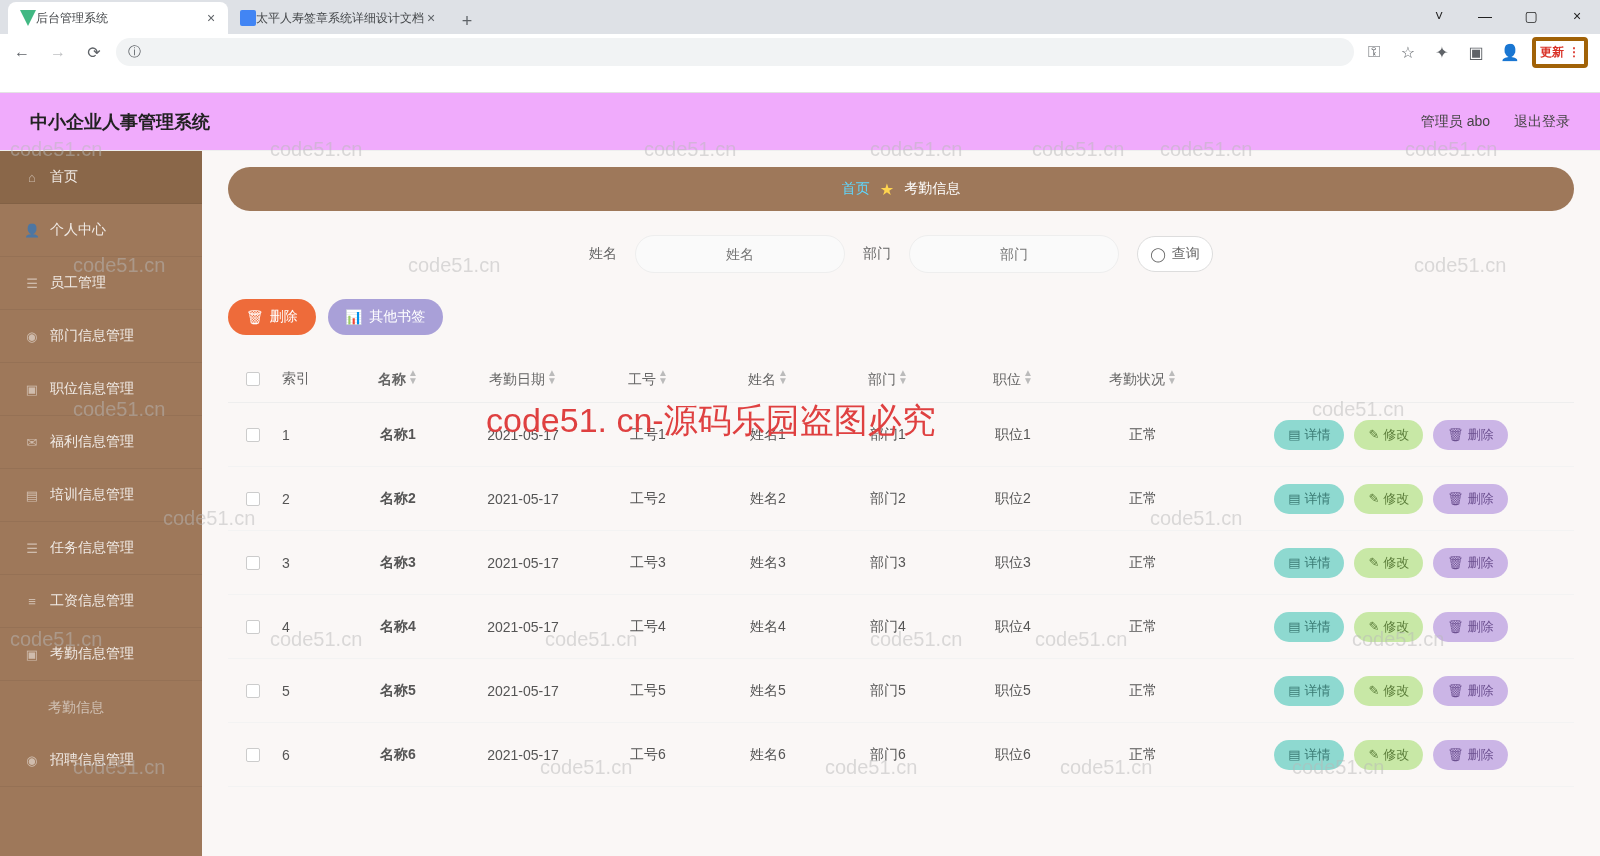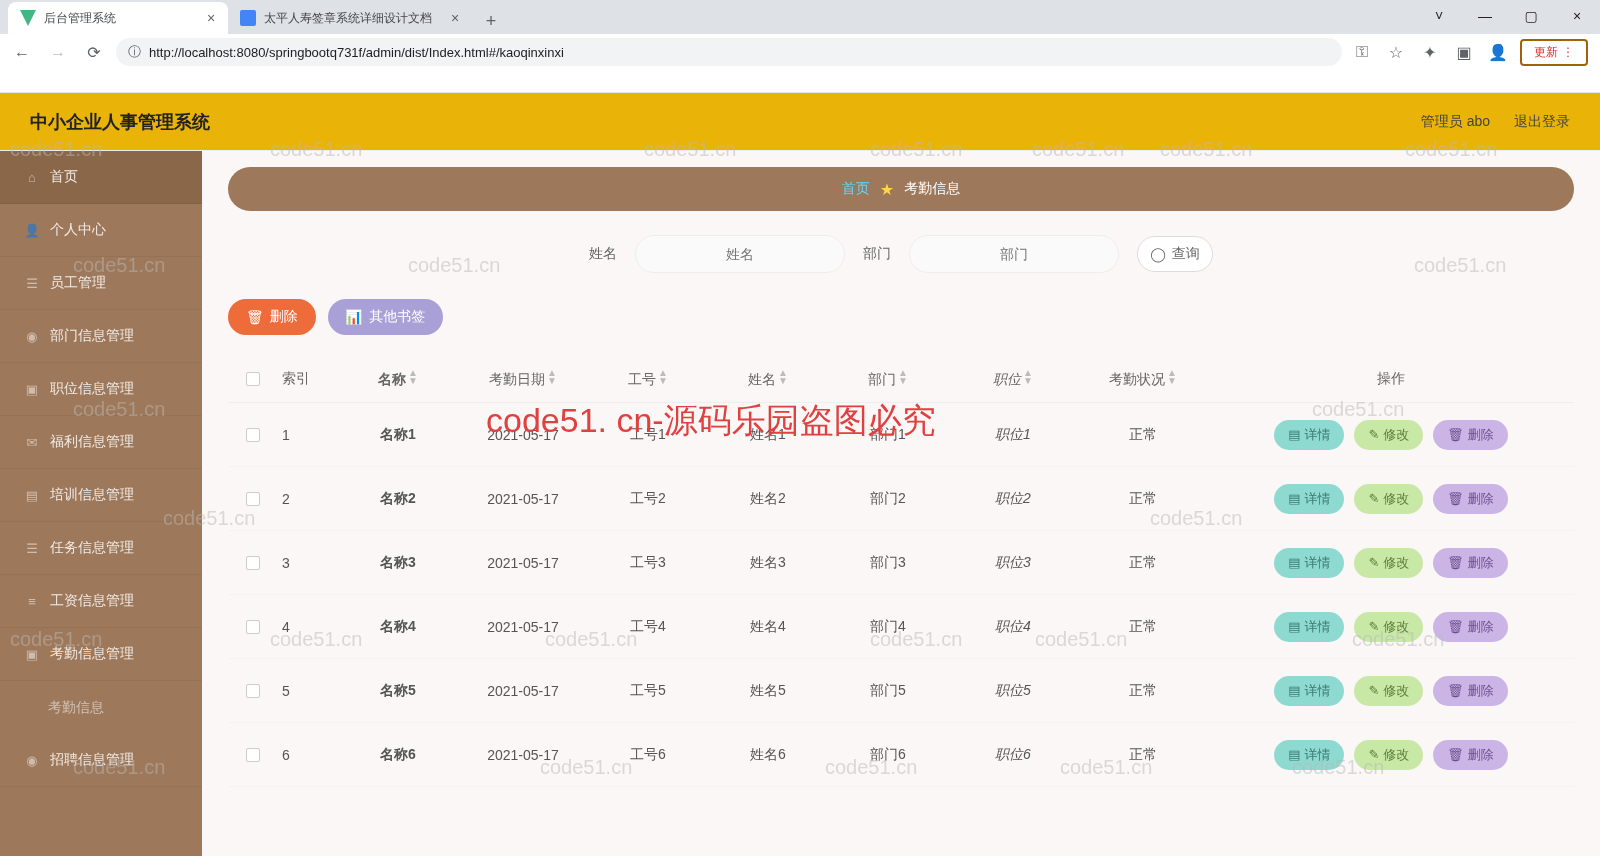--- a/index.html
+++ b/index.html
@@ -1,44 +1,44 @@
 <!DOCTYPE html>
 <html><head>
 <meta charset="utf-8">
 <style>
 * { margin: 0; padding: 0; box-sizing: border-box; font-family: -apple-system, "Microsoft YaHei", Arial, sans-serif; }
 body { width: 1600px; height: 856px; background: #fff; overflow: hidden; position: relative; }
 
 
 .chrome { height: 93px; background: #fff; border-bottom: 1px solid #e4e4e4; }
 .tab-strip { height: 34px; display: flex; align-items: flex-end; background: #dee1e6; padding-left: 8px; }
-.tab { height: 32px; display: flex; align-items: center; padding: 0 10px 0 12px; font-size: 12px; color: #44474a; border-radius: 8px 8px 0 0; gap: 8px; min-width: 220px; }
+.tab { height: 32px; display: flex; align-items: center; padding: 0 10px 0 12px; font-size: 12px; color: #44474a; border-radius: 8px 8px 0 0; min-width: 220px; }
 .tab.active { background: #fff; }
 .tab.inactive { background: transparent; }
 .tab-close { width: 14px; height: 14px; display: flex; align-items: center; justify-content: center; font-size: 14px; color: #5f6368; cursor: pointer; }
 .tab-plus { width: 26px; height: 26px; display: flex; align-items: center; justify-content: center; font-size: 18px; color: #5f6368; margin-left: 6px; cursor: pointer; }
 .win-controls { position: absolute; right: 0; top: 0; height: 32px; display: flex; }
 .win-btn { width: 46px; height: 32px; display: flex; align-items: center; justify-content: center; color: #222; font-size: 14px; }
 .addr-row { height: 36px; background: #fff; display: flex; align-items: center; padding: 0 8px; gap: 8px; }
 .addr-icon { width: 28px; height: 28px; display: flex; align-items: center; justify-content: center; color: #5f6368; font-size: 16px; border-radius: 50%; }
 .addr-bar { flex: 1; height: 28px; background: #f1f3f4; border-radius: 14px; display: flex; align-items: center; padding: 0 12px; font-size: 13px; color: #202124; gap: 8px; }
 .addr-bar .info { color: #5f6368; font-size: 13px; }
 .addr-right { display: flex; gap: 10px; align-items: center; padding-right: 4px; }
 .addr-right .ic { width: 24px; height: 24px; display: flex; align-items: center; justify-content: center; color: #5f6368; font-size: 16px; }
-.update-btn { border: 2px solid #a16207; color: #d93025; border-radius: 4px; font-size: 12px; padding: 3px 12px; display: flex; align-items: center; gap: 4px; }
+.update-btn { border: 4px solid #a16207; color: #d93025; border-radius: 4px; font-size: 12px; padding: 3px 4px; display: flex; align-items: center; gap: 4px; font-weight: bold; }
 .update-btn::after { content: "⋮"; }
 .bm-row { height: 28px; background: #fff; display: flex; align-items: center; padding: 0 12px; gap: 20px; font-size: 12px; color: #3c4043; border-bottom: 1px solid #e4e4e4; justify-content: space-between; }
 .bm-left { display: flex; gap: 20px; align-items: center; }
 .bm-item { display: flex; align-items: center; gap: 6px; }
 .bm-folder { width: 14px; height: 12px; background: #ffca28; border-radius: 2px; }
 .bm-globe { width: 14px; height: 14px; border: 1px solid #5f6368; border-radius: 50%; }
 
 
 .app { height: 763px; display: flex; flex-direction: column; background: #faf7f6; }
-.app-header { height: 58px; display: flex; align-items: center; justify-content: space-between; padding: 0 30px; background: #eab308; border-bottom: 1px solid #eee; }
+.app-header { height: 58px; display: flex; align-items: center; justify-content: space-between; padding: 0 30px; background: #f0abfc; border-bottom: 1px solid #eee; }
 .app-title { font-size: 18px; font-weight: bold; color: #222; }
 .app-user { display: flex; gap: 24px; font-size: 14px; color: #444; }
 .app-body { flex: 1; display: flex; overflow: hidden; }
 
 
 .sidebar { width: 202px; background: #9e785a; color: #fff; display: flex; flex-direction: column; overflow-y: auto; }
 .side-item { height: 53px; display: flex; align-items: center; padding-left: 24px; gap: 10px; font-size: 14px; color: #f0eae5; border-bottom: 1px solid rgba(0,0,0,0.05); cursor: pointer; }
 .side-item.home { background: #8a6749; }
 .side-sub { height: 53px; display: flex; align-items: center; padding-left: 48px; font-size: 14px; color: #d0c1b4; cursor: pointer; }
 .side-ic { width: 16px; height: 16px; opacity: 0.6; display: flex; align-items: center; justify-content: center; font-size: 13px; }
@@ -61,21 +61,21 @@
 .table { width: 100%; }
 .thead { display: flex; height: 48px; align-items: center; border-bottom: 1px solid #eee; font-size: 14px; color: #666; }
 .trow { display: flex; height: 64px; align-items: center; border-bottom: 1px solid #f3f3f3; font-size: 14px; color: #555; }
 .c-chk { width: 50px; display: flex; justify-content: center; }
 .c-idx { width: 60px; text-align: left; padding-left: 4px; }
 .c-name { width: 120px; text-align: center; font-weight: bold; }
 .c-date { width: 130px; text-align: center; }
 .c-gh { width: 120px; text-align: center; }
 .c-xm { width: 120px; text-align: center; }
 .c-bm { width: 120px; text-align: center; }
-.c-zw { width: 130px; text-align: center; font-style: italic; }
+.c-zw { width: 130px; text-align: center; }
 .c-zt { width: 130px; text-align: center; }
 .c-ops { flex: 1; display: flex; justify-content: center; gap: 10px; }
 .chk { width: 14px; height: 14px; border: 1px solid #ccc; border-radius: 2px; background: #fff; }
 .sort { color: #bbb; font-size: 10px; margin-left: 2px; display: inline-block; line-height: 8px; }
 .pill { height: 30px; border-radius: 16px; padding: 0 14px; display: flex; align-items: center; gap: 4px; font-size: 13px; cursor: pointer; }
 .pill-detail { background: #8ed9d0; color: #3a7a73; }
 .pill-edit { background: #c8e8a6; color: #5b7d3a; }
 .pill-del { background: #cbb5e6; color: #6b4f8f; }
 
 
@@ -110,21 +110,20 @@
       <div class="win-btn">▢</div>
       <div class="win-btn">×</div>
     </div>
   </div>
   <div class="addr-row">
     <div class="addr-icon">←</div>
     <div class="addr-icon" style="opacity:.4">→</div>
     <div class="addr-icon">⟳</div>
     <div class="addr-bar">
       <span class="info">ⓘ</span>
-      <span>http://localhost:8080/springbootq731f/admin/dist/Index.html#/kaoqinxinxi</span>
     </div>
     <div class="addr-right">
       <span class="ic">⚿</span>
       <span class="ic">☆</span>
       <span class="ic">✦</span>
       <span class="ic">▣</span>
       <span class="ic">👤</span>
       <span class="update-btn">更新</span>
     </div>
   </div>
@@ -222,23 +221,20 @@
               <div class="chk"></div>
             </div>
           <div class="c-idx"><span>索引</span></div>
           <div class="c-name"><span>名称</span><span class="sort">▲<br>▼</span></div>
           <div class="c-date"><span>考勤日期</span><span class="sort">▲<br>▼</span></div>
           <div class="c-gh"><span>工号</span><span class="sort">▲<br>▼</span></div>
           <div class="c-xm"><span>姓名</span><span class="sort">▲<br>▼</span></div>
           <div class="c-bm"><span>部门</span><span class="sort">▲<br>▼</span></div>
           <div class="c-zw"><span>职位</span><span class="sort">▲<br>▼</span></div>
           <div class="c-zt"><span>考勤状况</span><span class="sort">▲<br>▼</span></div>
-          <div class="c-ops">
-              <span>操作</span>
-            </div>
         </div>
         <div id="tbody">
             <div class="trow">
               <div class="c-chk">
                 <div class="chk"></div>
               </div>
               <div class="c-idx">1</div>
               <div class="c-name">名称1</div>
               <div class="c-date">2021-05-17</div>
               <div class="c-gh">工号1</div>

